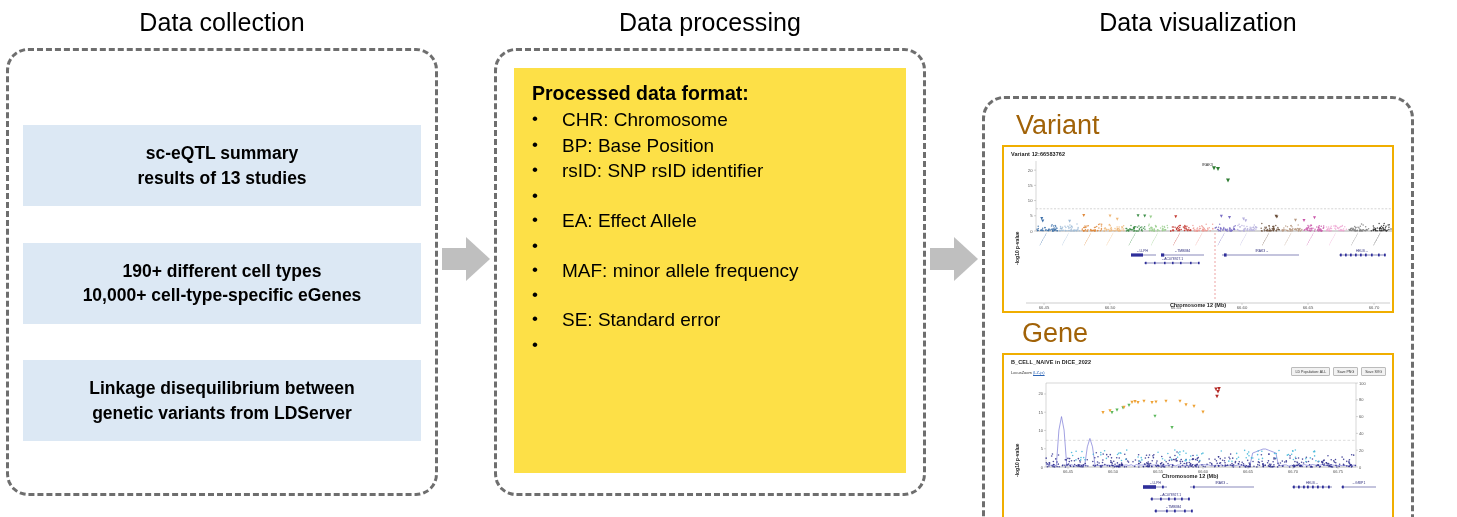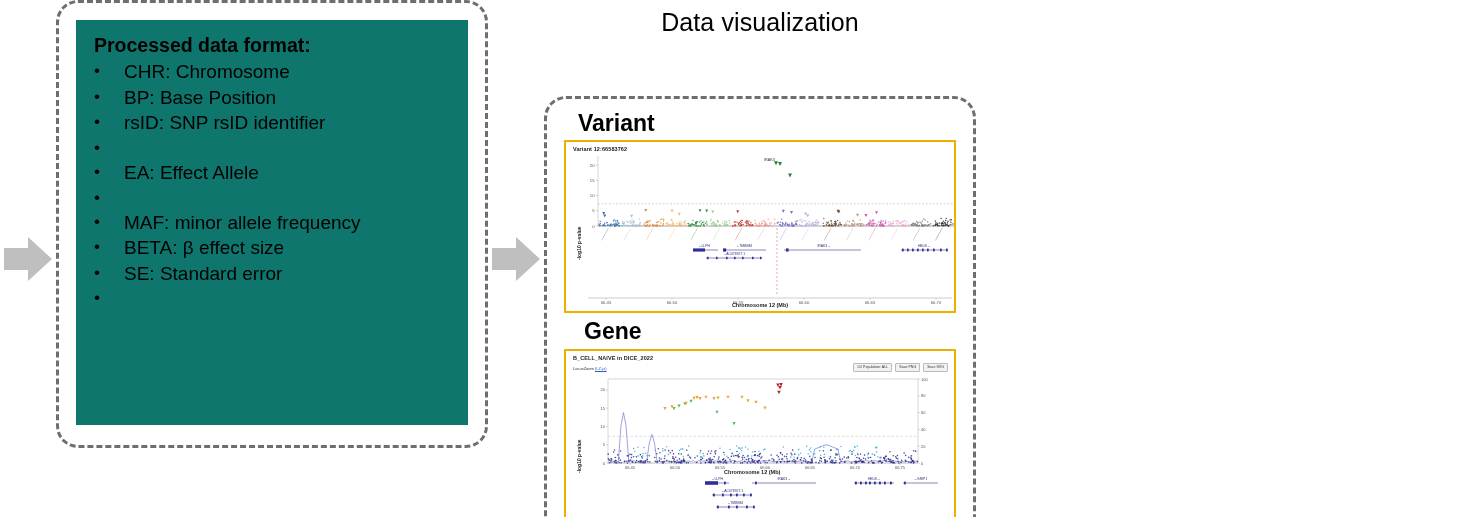--- a/index.html
+++ b/index.html
@@ -95,21 +95,21 @@
     white-space: pre-line;
   }
   .blue-card.c1 { margin-top: 60px; }
   .blue-card.c2 { }
   .blue-card.c3 { margin-bottom: 38px; }
 
   
   .green-panel {
     position: absolute;
     left: 17px; right: 17px; top: 17px; bottom: 20px;
-    background: #0f766e;
+    background: #fde047;
     padding: 13px 10px 10px 10px;
   }
   .green-heading {
     font-size: 19.5px;
     font-weight: bold;
     color: #000;
     margin: 0 0 2px 8px;
     line-height: 1.25;
   }
   .bullet-list { list-style: none; }
@@ -130,23 +130,23 @@
   .bullet-text { flex: 1; }
 
   
   .viz-inner {
     position: absolute;
     left: 17px; right: 17px; top: 10px; bottom: 10px;
     display: flex;
     flex-direction: column;
   }
   .viz-label {
-    font-size: 23px;
-    font-weight: bold;
-    color: #000000;
+    font-size: 27px;
+    font-weight: normal;
+    color: #a16207;
     margin: 2px 0 4px 14px;
     line-height: 1.1;
   }
   .viz-label.gene { margin-top: 6px; margin-left: 20px; }
   .plot-frame {
     border: 2px solid #f0ae00;
     background: #fff;
     position: relative;
     overflow: hidden;
   }
@@ -201,29 +201,43 @@
     color: #222;
     white-space: nowrap;
   }
   .svg-plot { position: absolute; left: 0; top: 0; }
 </style>
 </head>
 <body>
 
 <div class="figure">
 
+  <div class="stage stage-collection">
+    <div class="stage-title">Data collection</div>
+    <div class="dashed-box">
+      <div class="collection-inner">
+        <div class="blue-card c1">sc-eQTL summary
+results of 13 studies</div>
+        <div class="blue-card c2">190+ different cell types
+10,000+ cell-type-specific eGenes</div>
+        <div class="blue-card c3">Linkage disequilibrium between
+genetic variants from LDServer</div>
+      </div>
+    </div>
+  </div>
 
   <div class="arrow-wrap">
     <div class="arrow">
       <div class="shaft"></div>
         <div class="head"></div>
     </div>
   </div>
 
   <div class="stage stage-processing">
+    <div class="stage-title">Data processing</div>
     <div class="dashed-box">
       <div class="green-panel">
         <div class="green-heading">Processed data format:</div>
         <ul class="bullet-list">
           <li class="bullet-item">
             <span class="bullet-dot">•</span>
             <span class="bullet-text">CHR: Chromosome</span>
           </li>
           <li class="bullet-item">
             <span class="bullet-dot">•</span>
@@ -242,21 +256,20 @@
           </li>
           <li class="bullet-item">
             <span class="bullet-dot">•</span>
           </li>
           <li class="bullet-item">
             <span class="bullet-dot">•</span>
             <span class="bullet-text">MAF: minor allele frequency</span>
           </li>
           <li class="bullet-item">
             <span class="bullet-dot">•</span>
-            <span class="bullet-text">BETA: β effect size</span>
           </li>
           <li class="bullet-item">
             <span class="bullet-dot">•</span>
             <span class="bullet-text">SE: Standard error</span>
           </li>
           <li class="bullet-item">
             <span class="bullet-dot">•</span>
           </li>
         </ul>
       </div>

